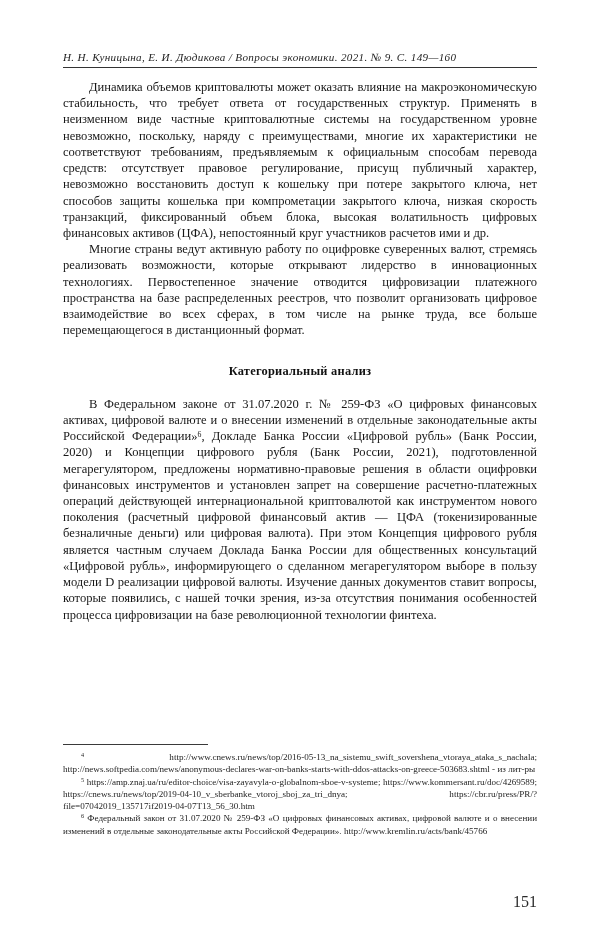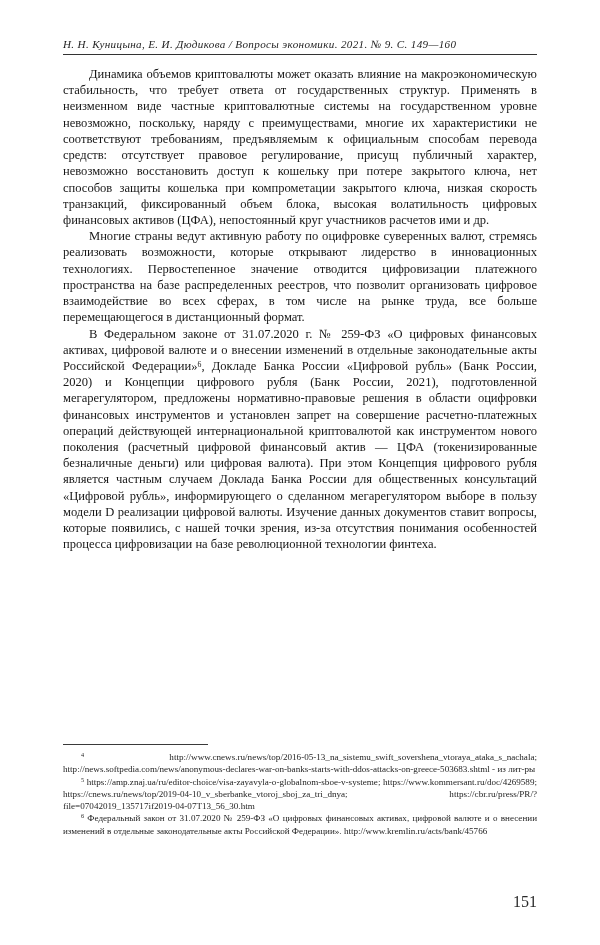--- a/index.html
+++ b/index.html
@@ -23,21 +23,21 @@
   }
   .content {
     position: absolute;
     left: 63px;
     top: 0;
     width: 474px;
   }
 
   
   .runhead {
-    padding-top: 38px;
+    padding-top: 51px;
     font-family: "Liberation Serif", "DejaVu Serif", serif;
     font-style: italic;
     font-size: 11.1px;
     letter-spacing: 0.35px;
     color: #1d1d1d;
     text-align: left;
     white-space: nowrap;
   }
   .runhead-rule {
     margin-top: 4px;
@@ -130,20 +130,21 @@
 
     <div class="runhead">Н. Н. Куницына, Е. И. Дюдикова / Вопросы экономики. 2021. № 9. С. 149—160</div>
     <div class="runhead-rule"></div>
 
     <div class="body">
       <div>
           <p class=" ind">Динамика объемов криптовалюты может оказать влияние на макроэкономическую стабильность, что требует ответа от государственных структур. Применять в неизменном виде частные криптовалютные системы на государственном уровне невозможно, поскольку, наряду с преимуществами, многие их характеристики не соответствуют требованиям, предъявляемым к официальным способам перевода средств: отсутствует правовое регулирование, присущ публичный характер, невозможно восстановить доступ к кошельку при потере закрытого ключа, нет способов защиты кошелька при компрометации закрытого ключа, низкая скорость транзакций, фиксированный объем блока, высокая волатильность цифровых финансовых активов (ЦФА), непостоянный круг участников расчетов ими и др.</p>
           <p class=" ind">Многие страны ведут активную работу по оцифровке суверенных валют, стремясь реализовать возможности, которые открывают лидерство в инновационных технологиях. Первостепенное значение отводится цифровизации платежного пространства на базе распределенных реестров, что позволит организовать цифровое взаимодействие во всех сферах, в том числе на рынке труда, все больше перемещающегося в дистанционный формат.</p>
         </div>
 
+      <div class="section-head">Категориальный анализ</div>
 
       <div>
           <p class=" ind">В Федеральном законе от 31.07.2020 г. № 259-ФЗ «О цифровых финансовых активах, цифровой валюте и о внесении изменений в отдельные законодательные акты Российской Федерации»<sup>6</sup>, Докладе Банка России «Цифровой рубль» (Банк России, 2020) и Концепции цифрового рубля (Банк России, 2021), подготовленной мегарегулятором, предложены нормативно-правовые решения в области оцифровки финансовых инструментов и установлен запрет на совершение расчетно-платежных операций действующей интернациональной криптовалютой как инструментом нового поколения (расчетный цифровой финансовый актив — ЦФА (токенизированные безналичные деньги) или цифровая валюта). При этом Концепция цифрового рубля является частным случаем Доклада Банка России для общественных консультаций «Цифровой рубль», информирующего о сделанном мегарегулятором выборе в пользу модели D реализации цифровой валюты. Изучение данных документов ставит вопросы, которые появились, с нашей точки зрения, из-за отсутствия понимания особенностей процесса цифровизации на базе революционной технологии финтеха.</p>
         </div>
     </div>
 
   </div>
 
   <div class="footnotes">
     <div class="fn-rule"></div>

